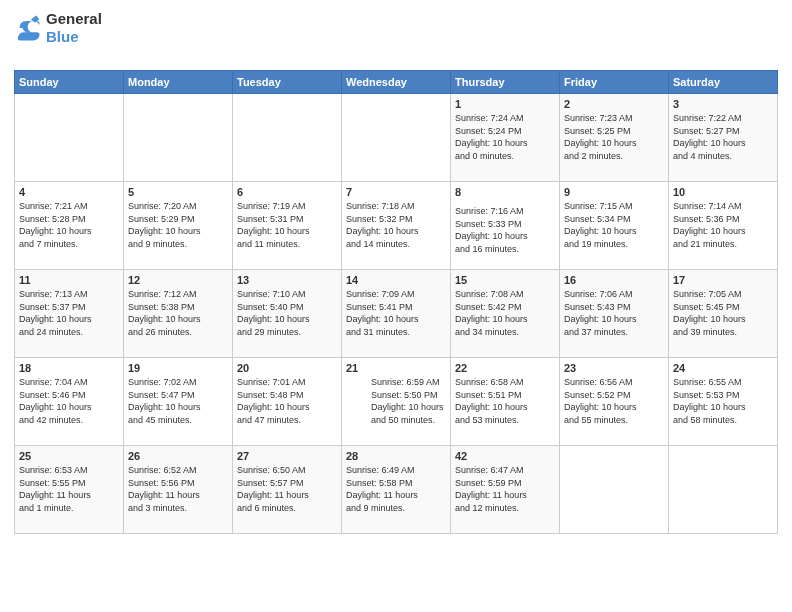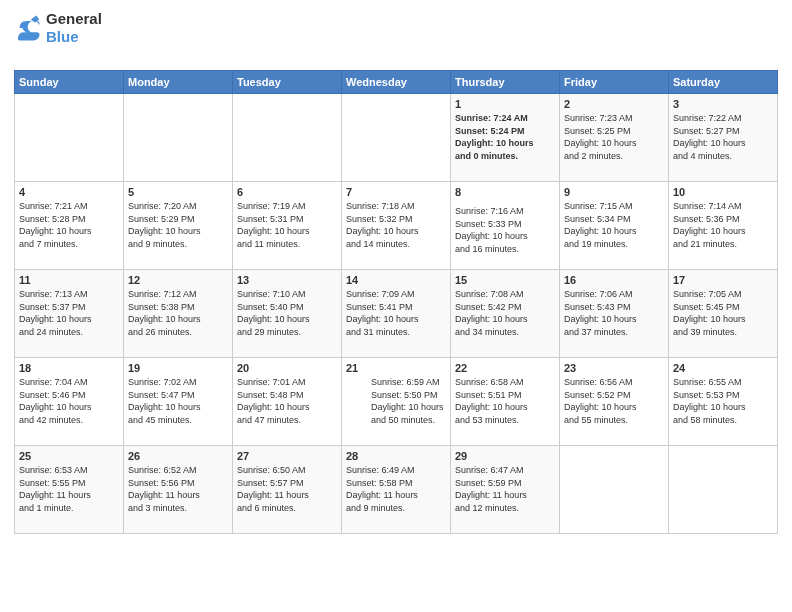--- a/index.html
+++ b/index.html
@@ -117,21 +117,21 @@
       </tr>
     </thead>
     <tbody id="calendar-body">
     <tr>
           <td class="empty-cell"></td>
           <td class="empty-cell"></td>
           <td class="empty-cell"></td>
           <td class="empty-cell"></td>
           <td>
             <span class="day-number">1</span>
-            <div class="day-info" style="white-space: pre-line; font-weight: bold;">Sunrise: 7:24 AM
+            <div class="day-info" style="white-space: pre-line;">Sunrise: 7:24 AM
 Sunset: 5:24 PM
 Daylight: 10 hours
 and 0 minutes.</div>
           </td>
           <td>
             <span class="day-number">2</span>
             <div class="day-info" style="white-space: pre-line;">Sunrise: 7:23 AM
 Sunset: 5:25 PM
 Daylight: 10 hours
 and 2 minutes.</div>
@@ -320,21 +320,21 @@
 and 6 minutes.</div>
           </td>
           <td>
             <span class="day-number">28</span>
             <div class="day-info" style="white-space: pre-line;">Sunrise: 6:49 AM
 Sunset: 5:58 PM
 Daylight: 11 hours
 and 9 minutes.</div>
           </td>
           <td>
-            <span class="day-number">29</span>
+            <span class="day-number">42</span>
             <div class="day-info" style="white-space: pre-line;">Sunrise: 6:47 AM
 Sunset: 5:59 PM
 Daylight: 11 hours
 and 12 minutes.</div>
           </td>
           <td class="empty-cell"></td>
           <td class="empty-cell"></td>
         </tr>
       </tbody>
   </table>

